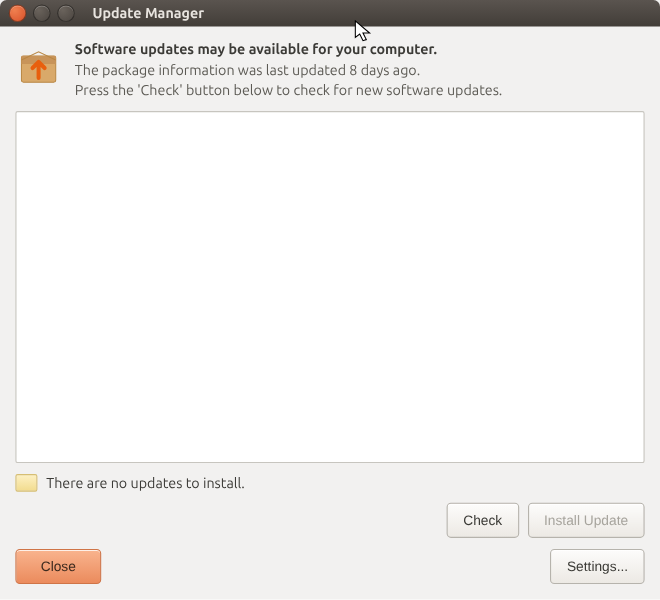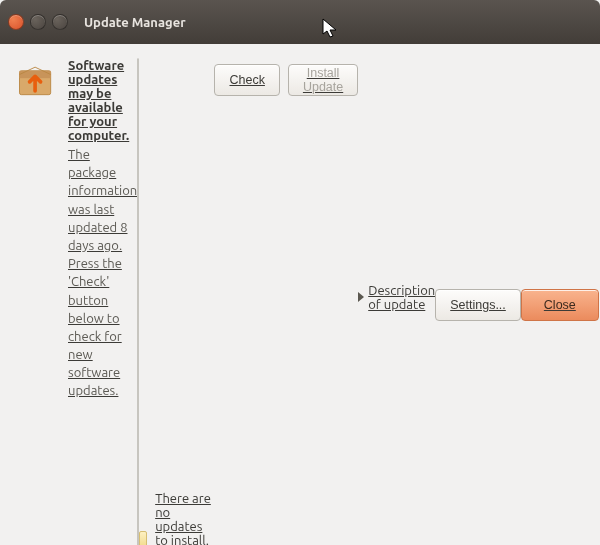--- a/index.html
+++ b/index.html
@@ -6,21 +6,21 @@
 body {
   font-family: Ubuntu, "Segoe UI", sans-serif;
   font-size: 13px;
   color: #3c3b37;
   background: #f2f1f0;
   width: 600px;
   height: 545px;
   overflow: hidden;
 }
 .titlebar {
-  height: 44px;
+  height: 24px;
   background: linear-gradient(to bottom, #5a544f 0%, #423d38 100%);
   display: flex;
   align-items: center;
   padding: 0 8px;
   gap: 6px;
   border-top-left-radius: 6px;
   border-top-right-radius: 6px;
 }
 .win-btn {
   width: 16px;
@@ -33,23 +33,22 @@
 .win-min, .win-max { background: radial-gradient(circle at 30% 30%, #6a635c, #4b4540); }
 .titlebar-title {
   color: #e8e4df;
   font-weight: bold;
   font-size: 13px;
   margin-left: 10px;
 }
 .content {
   padding: 14px 14px 10px 14px;
   display: flex;
-  flex-direction: row;
+  flex-direction: column;
   height: calc(100% - 28px);
-  text-decoration: underline;
 }
 .header-row {
   display: flex;
   gap: 10px;
   margin-bottom: 10px;
 }
 .pkg-icon {
   width: 44px;
   height: 44px;
   flex-shrink: 0;
@@ -178,27 +177,23 @@
   <div class="status-row">
     <div class="status-icon"></div>
     <div class="status-text">There are no updates to install.</div>
   </div>
 
   <div class="action-row">
     <button class="btn">Check</button>
     <button class="btn btn-disabled">Install Update</button>
   </div>
 
-  <div class="expander">
-    <div class="expander-arrow"></div>
-    <span>Description of update</span>
-  </div>
 
   <div class="bottom-row">
+    <button class="btn btn-primary">Close</button>
     <button class="btn">Settings...</button>
-    <button class="btn btn-primary">Close</button>
   </div>
 
 </div>
 
 <svg class="cursor" width="18" height="22">
   <path d="M1 1 L1 16 L5 13 L8 19 L11 18 L8 12 L14 12 Z" fill="#fff" stroke="#000" stroke-width="1"></path>
 </svg>
 
 </body></html>

